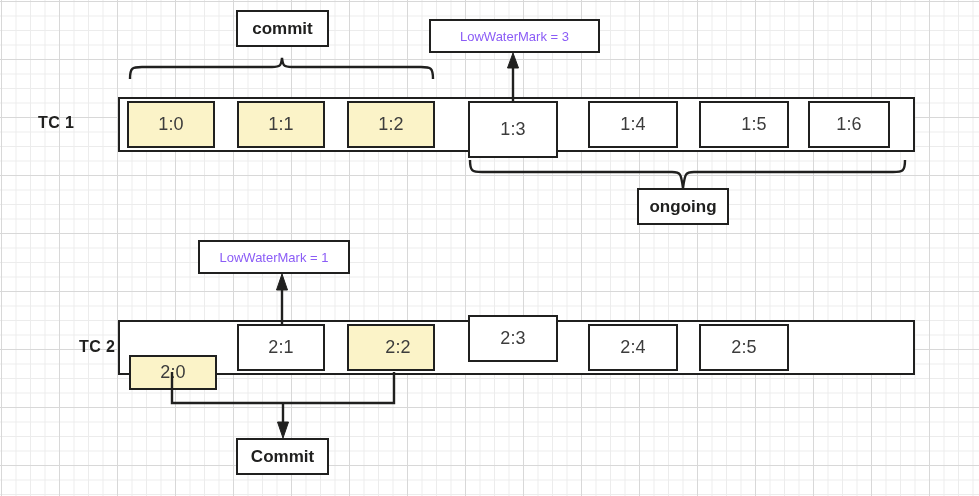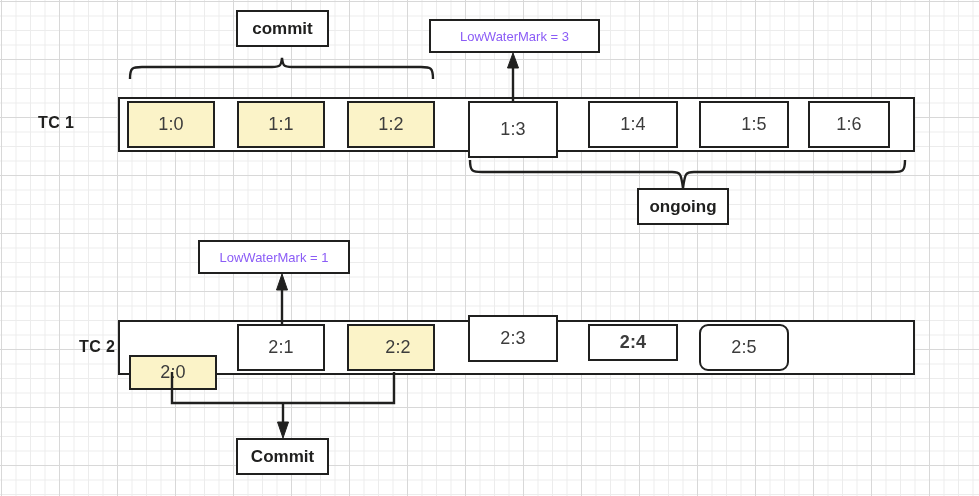--- a/index.html
+++ b/index.html
@@ -115,22 +115,22 @@
   <div class="lbl-box big" style="left:637px; top:188px; width:92px; height:37px;">ongoing</div>
 
   <div class="row-label" style="left:30px; top:338px;margin-left:41px;">TC 2</div>
 
   <div class="track" style="left:118px; top:320px; width:797px; height:55px;"></div>
 
   <div class="cell hl" style="left:129px; top:324px; width:88px; height:35px;margin-top:31px;">2:0</div>
   <div class="cell" style="left:237px; top:324px; width:88px; height:47px;">2:1</div>
   <div class="cell hl" style="left:347px; top:324px; width:88px; height:47px;padding-left:14px;">2:2</div>
   <div class="cell" style="left:468px; top:315px; width:90px; height:47px;">2:3</div>
-  <div class="cell" style="left:588px; top:324px; width:90px; height:37px;font-weight:bold;">2:4</div>
-  <div class="cell" style="left:699px; top:324px; width:90px; height:47px;border-radius:9px;">2:5</div>
+  <div class="cell" style="left:588px; top:324px; width:90px; height:47px;">2:4</div>
+  <div class="cell" style="left:699px; top:324px; width:90px; height:47px;">2:5</div>
 
   <div class="lbl-box small" style="left:198px; top:240px; width:152px; height:34px;">LowWaterMark = 1</div>
 
   <div class="lbl-box big" style="left:236px; top:438px; width:93px; height:37px;">Commit</div>
 
   <svg class="overlay" viewBox="0 0 979 496">
 
     <path d="M 130,79
              C 130,68 132,67 142,67
              L 272,67

